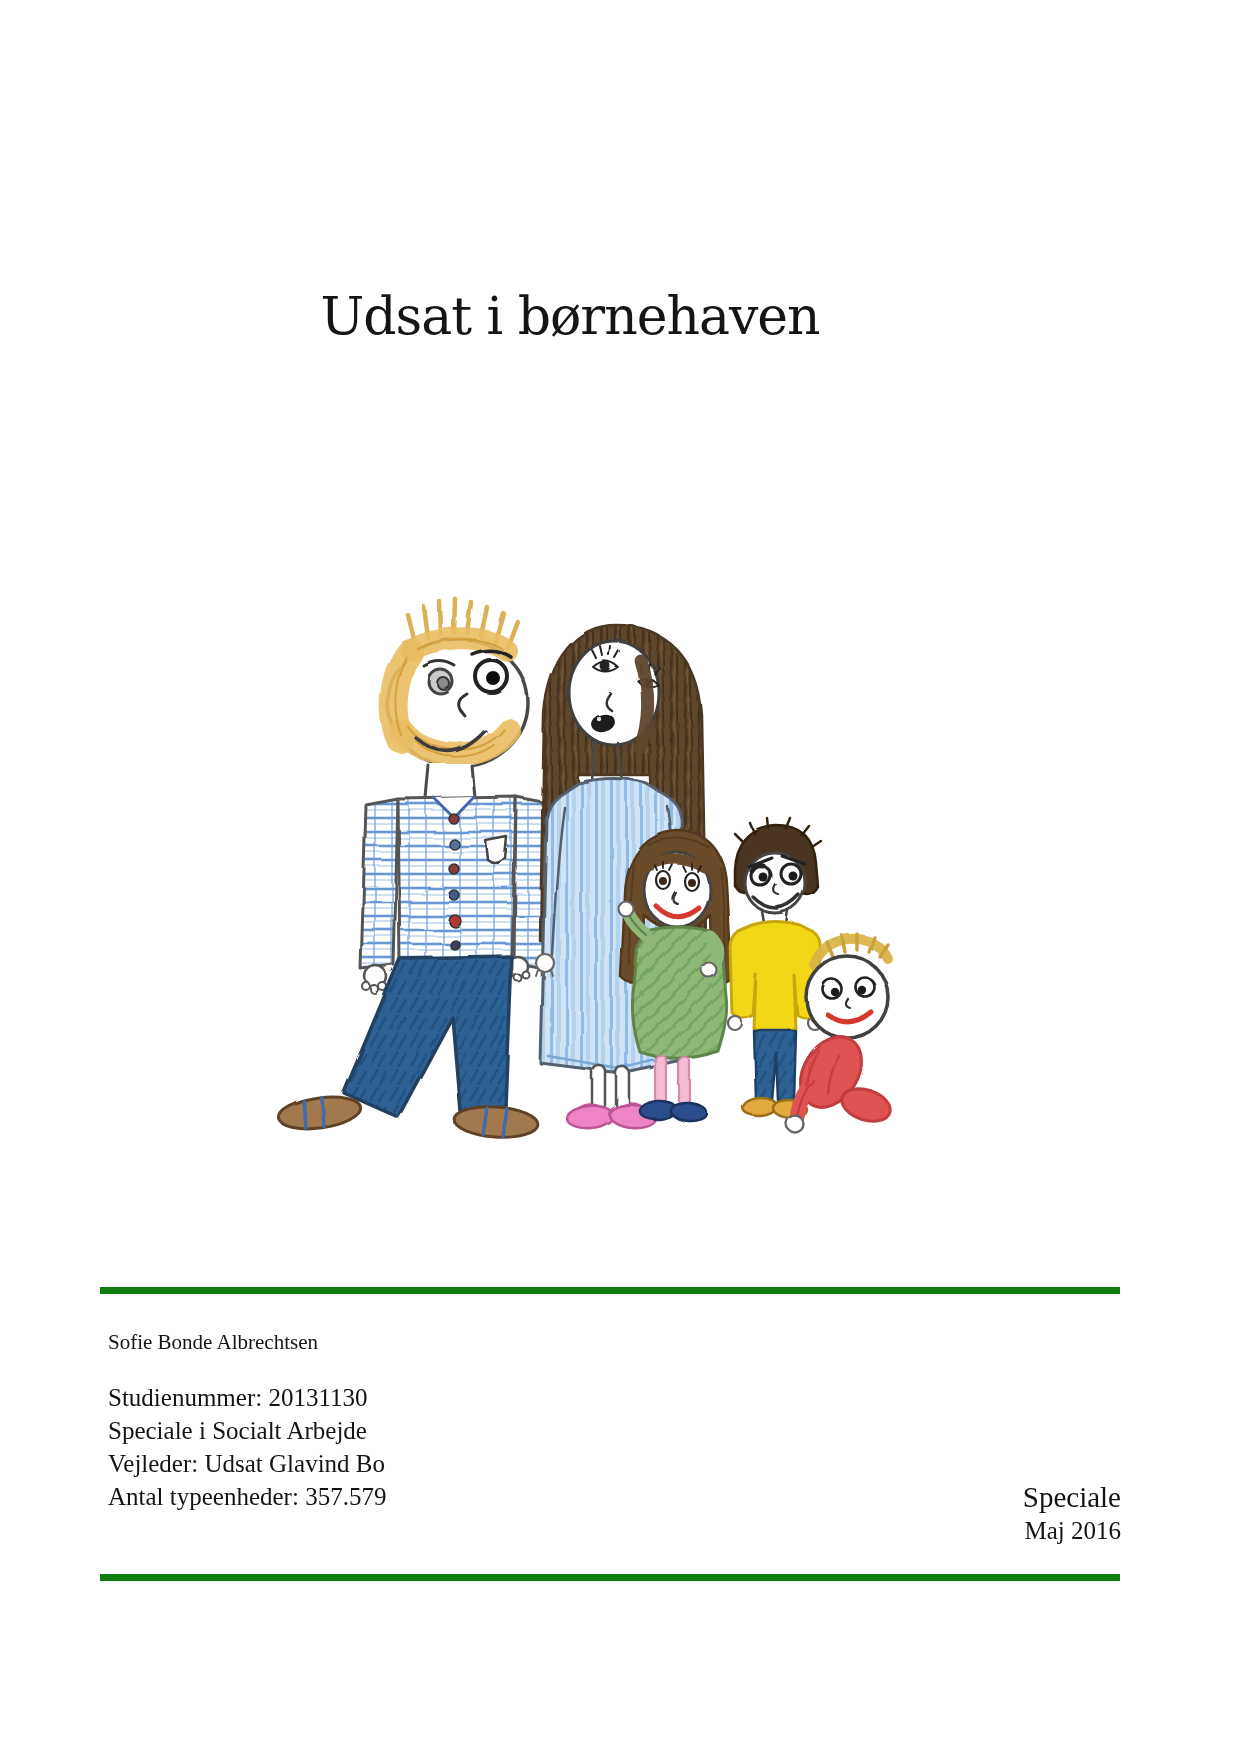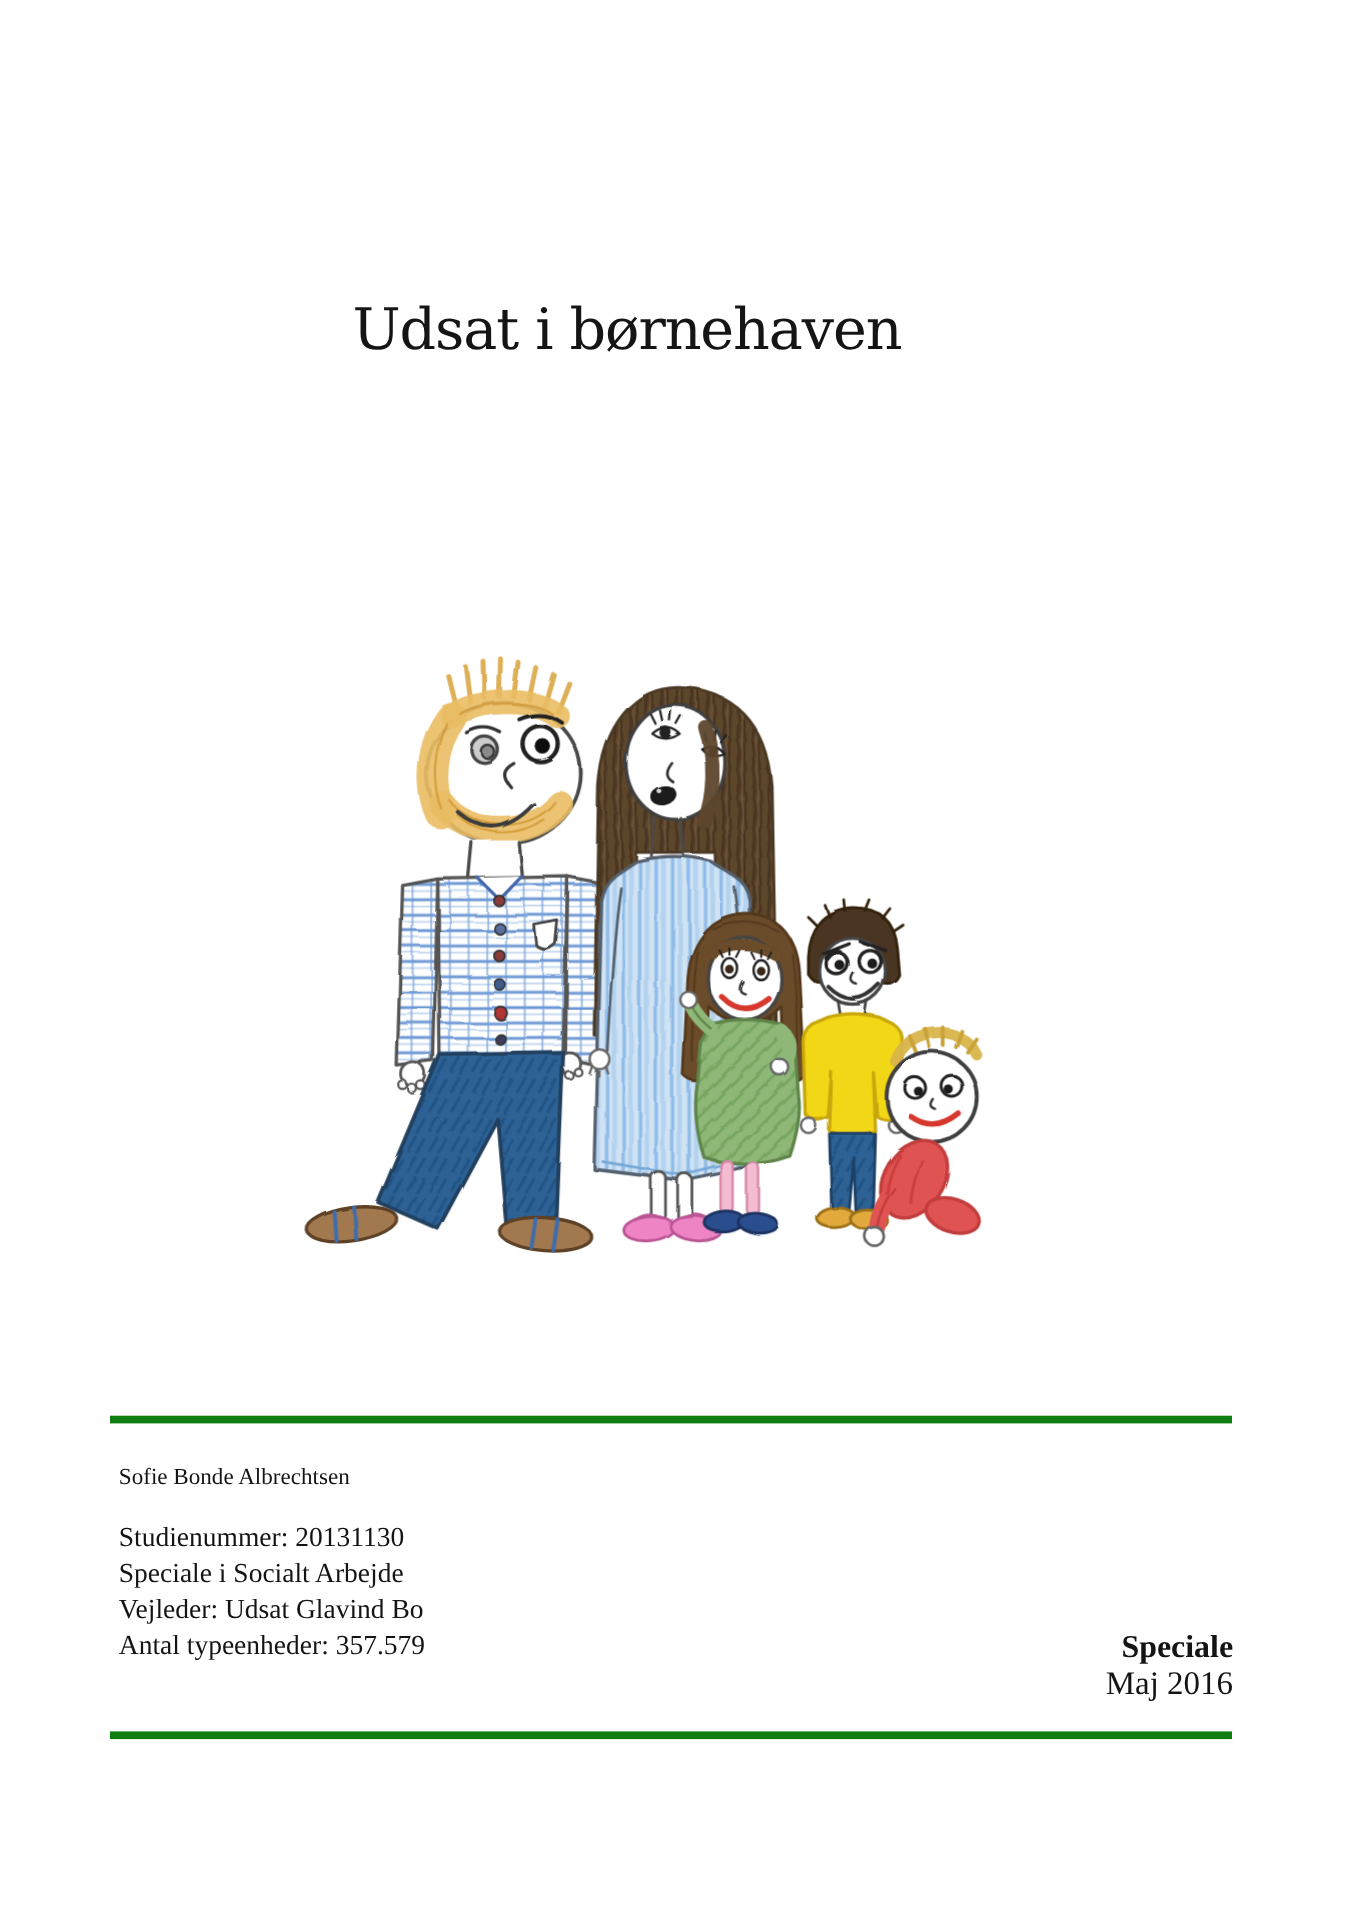--- a/index.html
+++ b/index.html
@@ -7,40 +7,40 @@
     position:relative;width:1240px;height:1755px;margin:0 auto;
     background:#ffffff;overflow:hidden;
     font-family:"Liberation Serif",serif;color:#1b1b1b;
   }
   .title-block{
     position:absolute;left:50px;top:268px;width:1040px;text-align:center;
     font-family:"DejaVu Serif",serif;
   }
   .doc-title{
     font-size:52px;font-weight:400;letter-spacing:-1px;color:#151515;
-    margin:0;line-height:64px;
+    margin:16px;line-height:64px;
   }
   .doc-subtitle{
     margin-top:16px;font-size:26px;line-height:35px;color:#1e1e1e;letter-spacing:-0.3px;
   }
   .drawing{position:absolute;left:248px;top:545px;width:660px;height:595px;}
   .rule{position:absolute;left:100px;width:1020px;height:7px;background:#0f7d0f;}
   .rule-top{top:1287px;}
   .rule-bottom{top:1574px;}
   .author{
     position:absolute;left:108px;top:1330px;font-size:21px;color:#141414;
   }
   .info-block{
     position:absolute;left:108px;top:1381px;font-size:25px;line-height:33px;color:#141414;font-family:Liberation Serif, serif;
   }
   .meta-block{
     position:absolute;right:119px;top:1481px;text-align:right;color:#141414;
   }
-  .thesis-type{font-size:29px;font-weight:700;line-height:33px;}
-  .thesis-date{font-size:30px;line-height:33px;}
+  .thesis-type{font-size:29px;font-weight:400;line-height:33px;}
+  .thesis-date{font-size:25px;line-height:33px;}
 </style>
 </head>
 <body>
 
 <div class="page">
 
   <div class="title-block">
     <h1 class="doc-title">Udsat i børnehaven</h1>
   </div>
 

